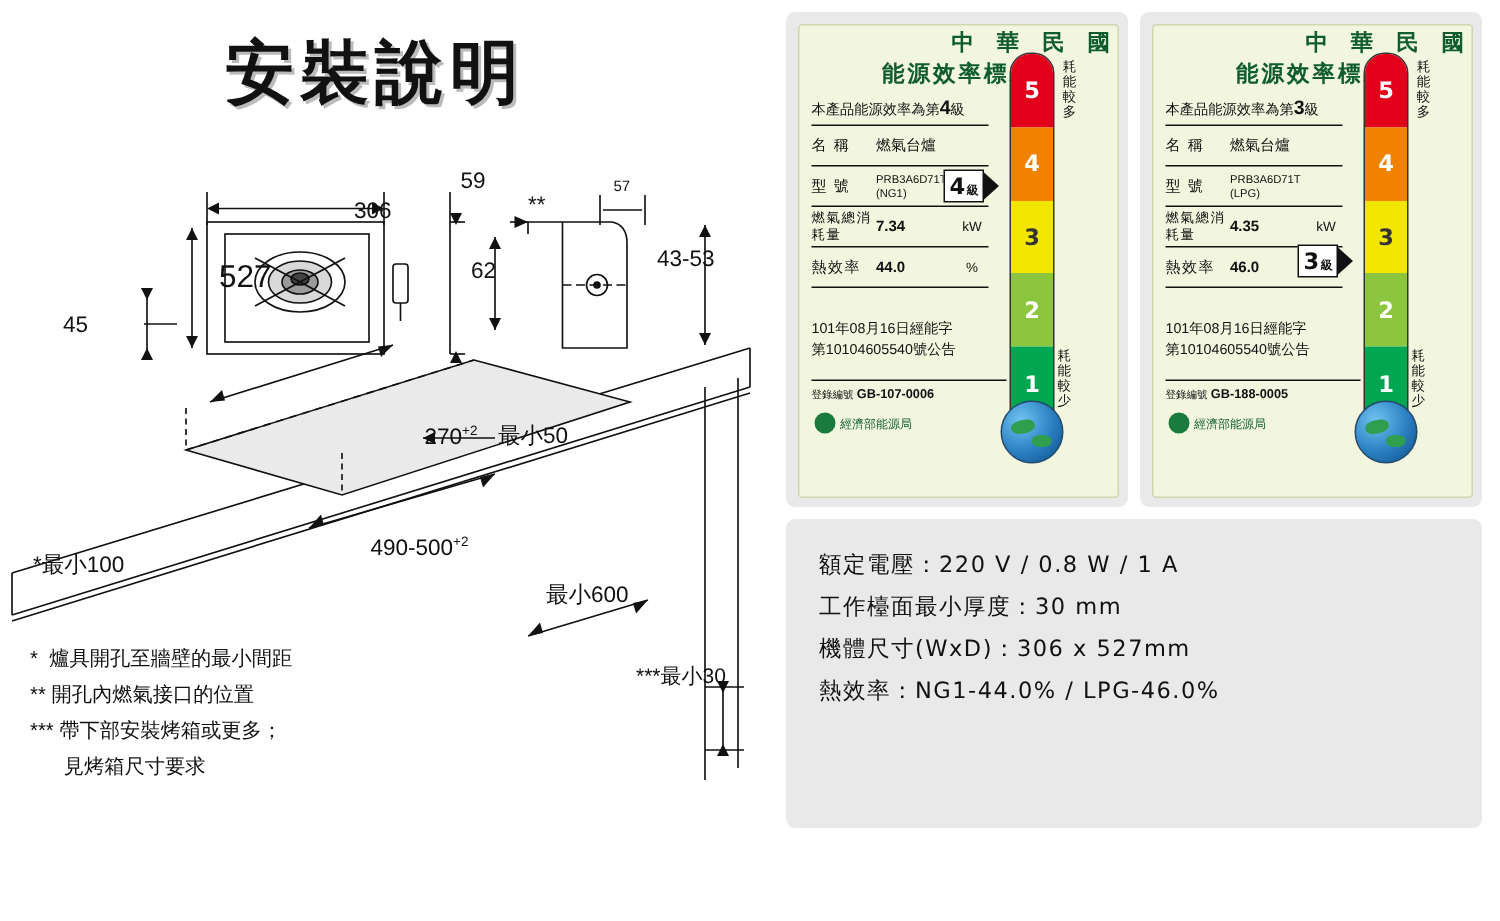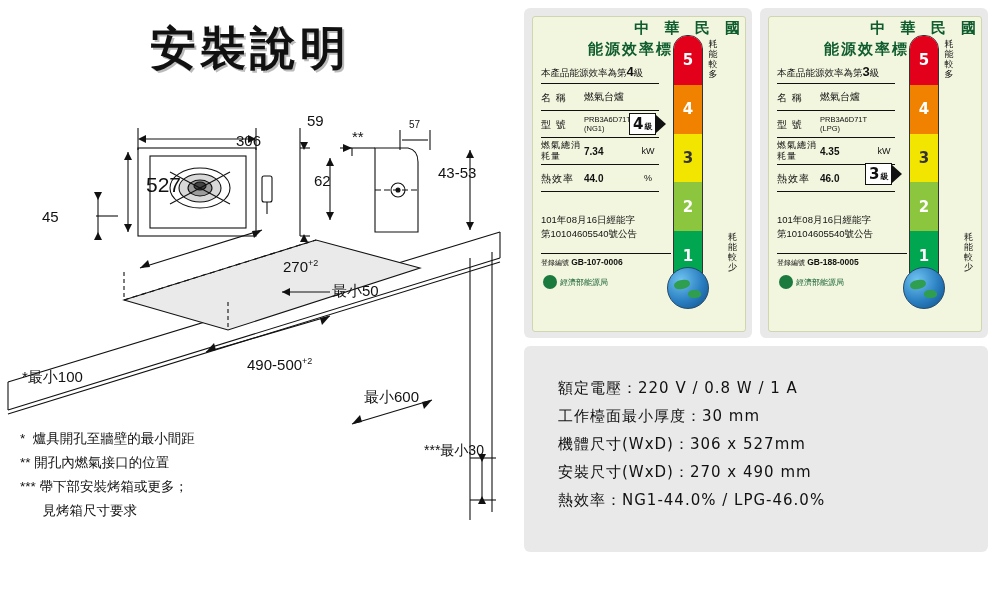--- a/index.html
+++ b/index.html
@@ -75,35 +75,35 @@
   }
   .globe:before{
     content:"";position:absolute;left:6px;top:12px;width:16px;height:9px;border-radius:45%;
     background:#2f9e4f;transform:rotate(-12deg);
   }
   .globe:after{
     content:"";position:absolute;left:20px;top:22px;width:13px;height:8px;border-radius:45%;
     background:#2f9e4f;
   }
   .bar-side{position:absolute;left:172px;top:22px;width:16px;font-size:9px;line-height:10px;text-align:center;}
-  .bar-side2{position:absolute;left:188px;top:215px;width:16px;font-size:9px;line-height:10px;text-align:right;}
+  .bar-side2{position:absolute;left:172px;top:215px;width:16px;font-size:9px;line-height:10px;text-align:left;}
   .grade-flag{
     position:absolute;display:flex;align-items:center;
     font-family:"DejaVu Sans",sans-serif;font-weight:bold;
   }
   .gf-box{background:#fff;border:1.5px solid #111;padding:1px 3px;font-size:15px;display:flex;align-items:baseline;}
   .gf-box small{font-size:8px;margin-left:1px;}
   .gf-tri{width:0;height:0;border-top:9px solid transparent;border-bottom:9px solid transparent;border-left:10px solid #111;}
 
   
   #spec{
     position:absolute;left:524px;top:346px;width:464px;height:206px;
     background:#e9e9e9;border-radius:6px;
   }
-  #spec ul{list-style:none;margin:12px;padding:16px 0 0 22px;}
+  #spec ul{list-style:none;margin:0;padding:16px 0 0 22px;}
   #spec li{
     font-size:15px;line-height:28px;letter-spacing:1px;color:#111;
     font-family:"DejaVu Sans","Liberation Sans",sans-serif;
   }
 </style>
 </head>
 <body>
 
 <div class="stage">
 
@@ -210,21 +210,21 @@
     
     <div class="note" style="left:236px;top:130px;font-size:15px;">306</div>
     <div class="note" style="left:307px;top:110px;font-size:15px;">59</div>
     <div class="note" style="left:409px;top:114px;font-size:10px;">57</div>
     <div class="note" style="left:146px;top:150px;font-size:21px;margin-top:24px;">527</div>
     <div class="note" style="left:314px;top:170px;font-size:15px;">62</div>
     <div class="note" style="left:42px;top:206px;font-size:15px;">45</div>
     <div class="note" style="left:438px;top:162px;font-size:15px;">43-53</div>
     <div class="note" style="left:352px;top:126px;font-size:15px;">**</div>
 
-    <div class="note" style="left:258px;top:232px;font-size:15px;">
+    <div class="note" style="left:258px;top:256px;font-size:15px;">
       <span>270</span><sup style="font-size:9px">+2</sup>
     </div>
     <div class="note" style="left:222px;top:330px;font-size:15px;">
       <span>490-500</span><sup style="font-size:9px">+2</sup>
     </div>
     <div class="note" style="left:332px;top:280px;font-size:15px;">最小50</div>
     <div class="note" style="left:22px;top:366px;font-size:15px;">*最小100</div>
     <div class="note" style="left:364px;top:386px;font-size:15px;">最小600</div>
     <div class="note" style="left:424px;top:440px;font-size:14px;">***最小30</div>
 
@@ -363,18 +363,17 @@
       <div class="bar-side">耗能較多</div>
       <div class="bar-side2">耗能較少</div>
     </div>
   </div>
 
   <div id="spec">
     <ul>
       <li>額定電壓：220 V / 0.8 W / 1 A</li>
       <li>工作檯面最小厚度：30 mm</li>
       <li>機體尺寸(WxD)：306 x 527mm</li>
-      <li>安裝尺寸(WxD)：270 x 490 mm</li>
       <li>熱效率：NG1-44.0% / LPG-46.0%</li>
     </ul>
   </div>
 
 </div>
 
 </body></html>

